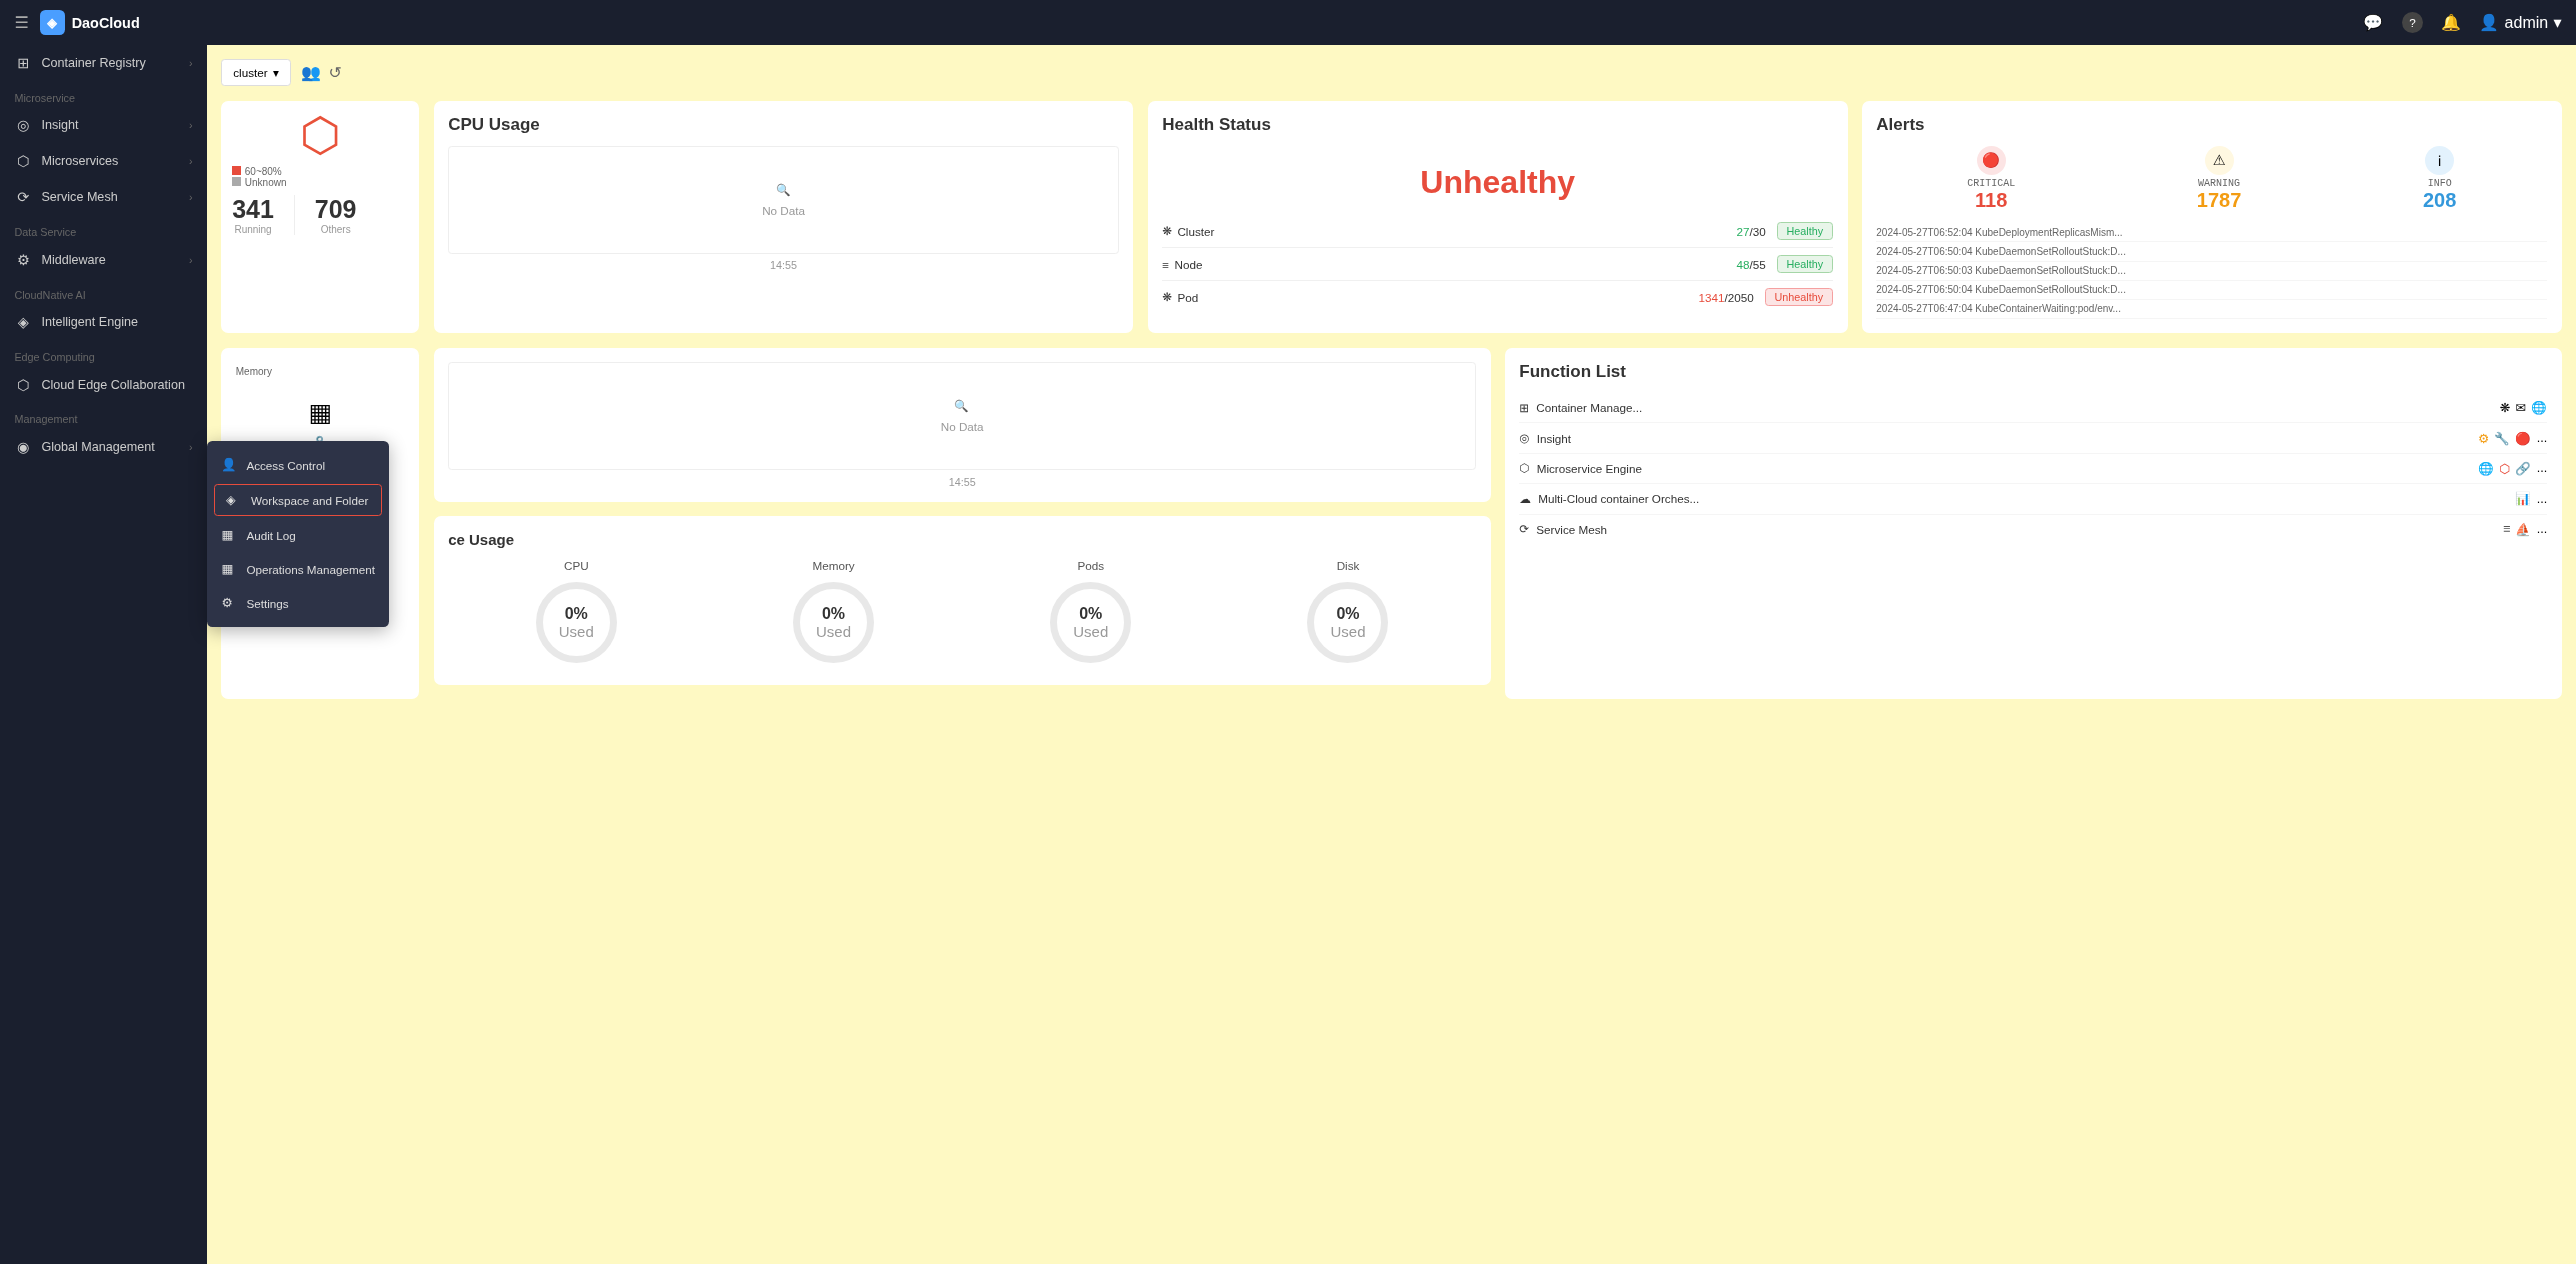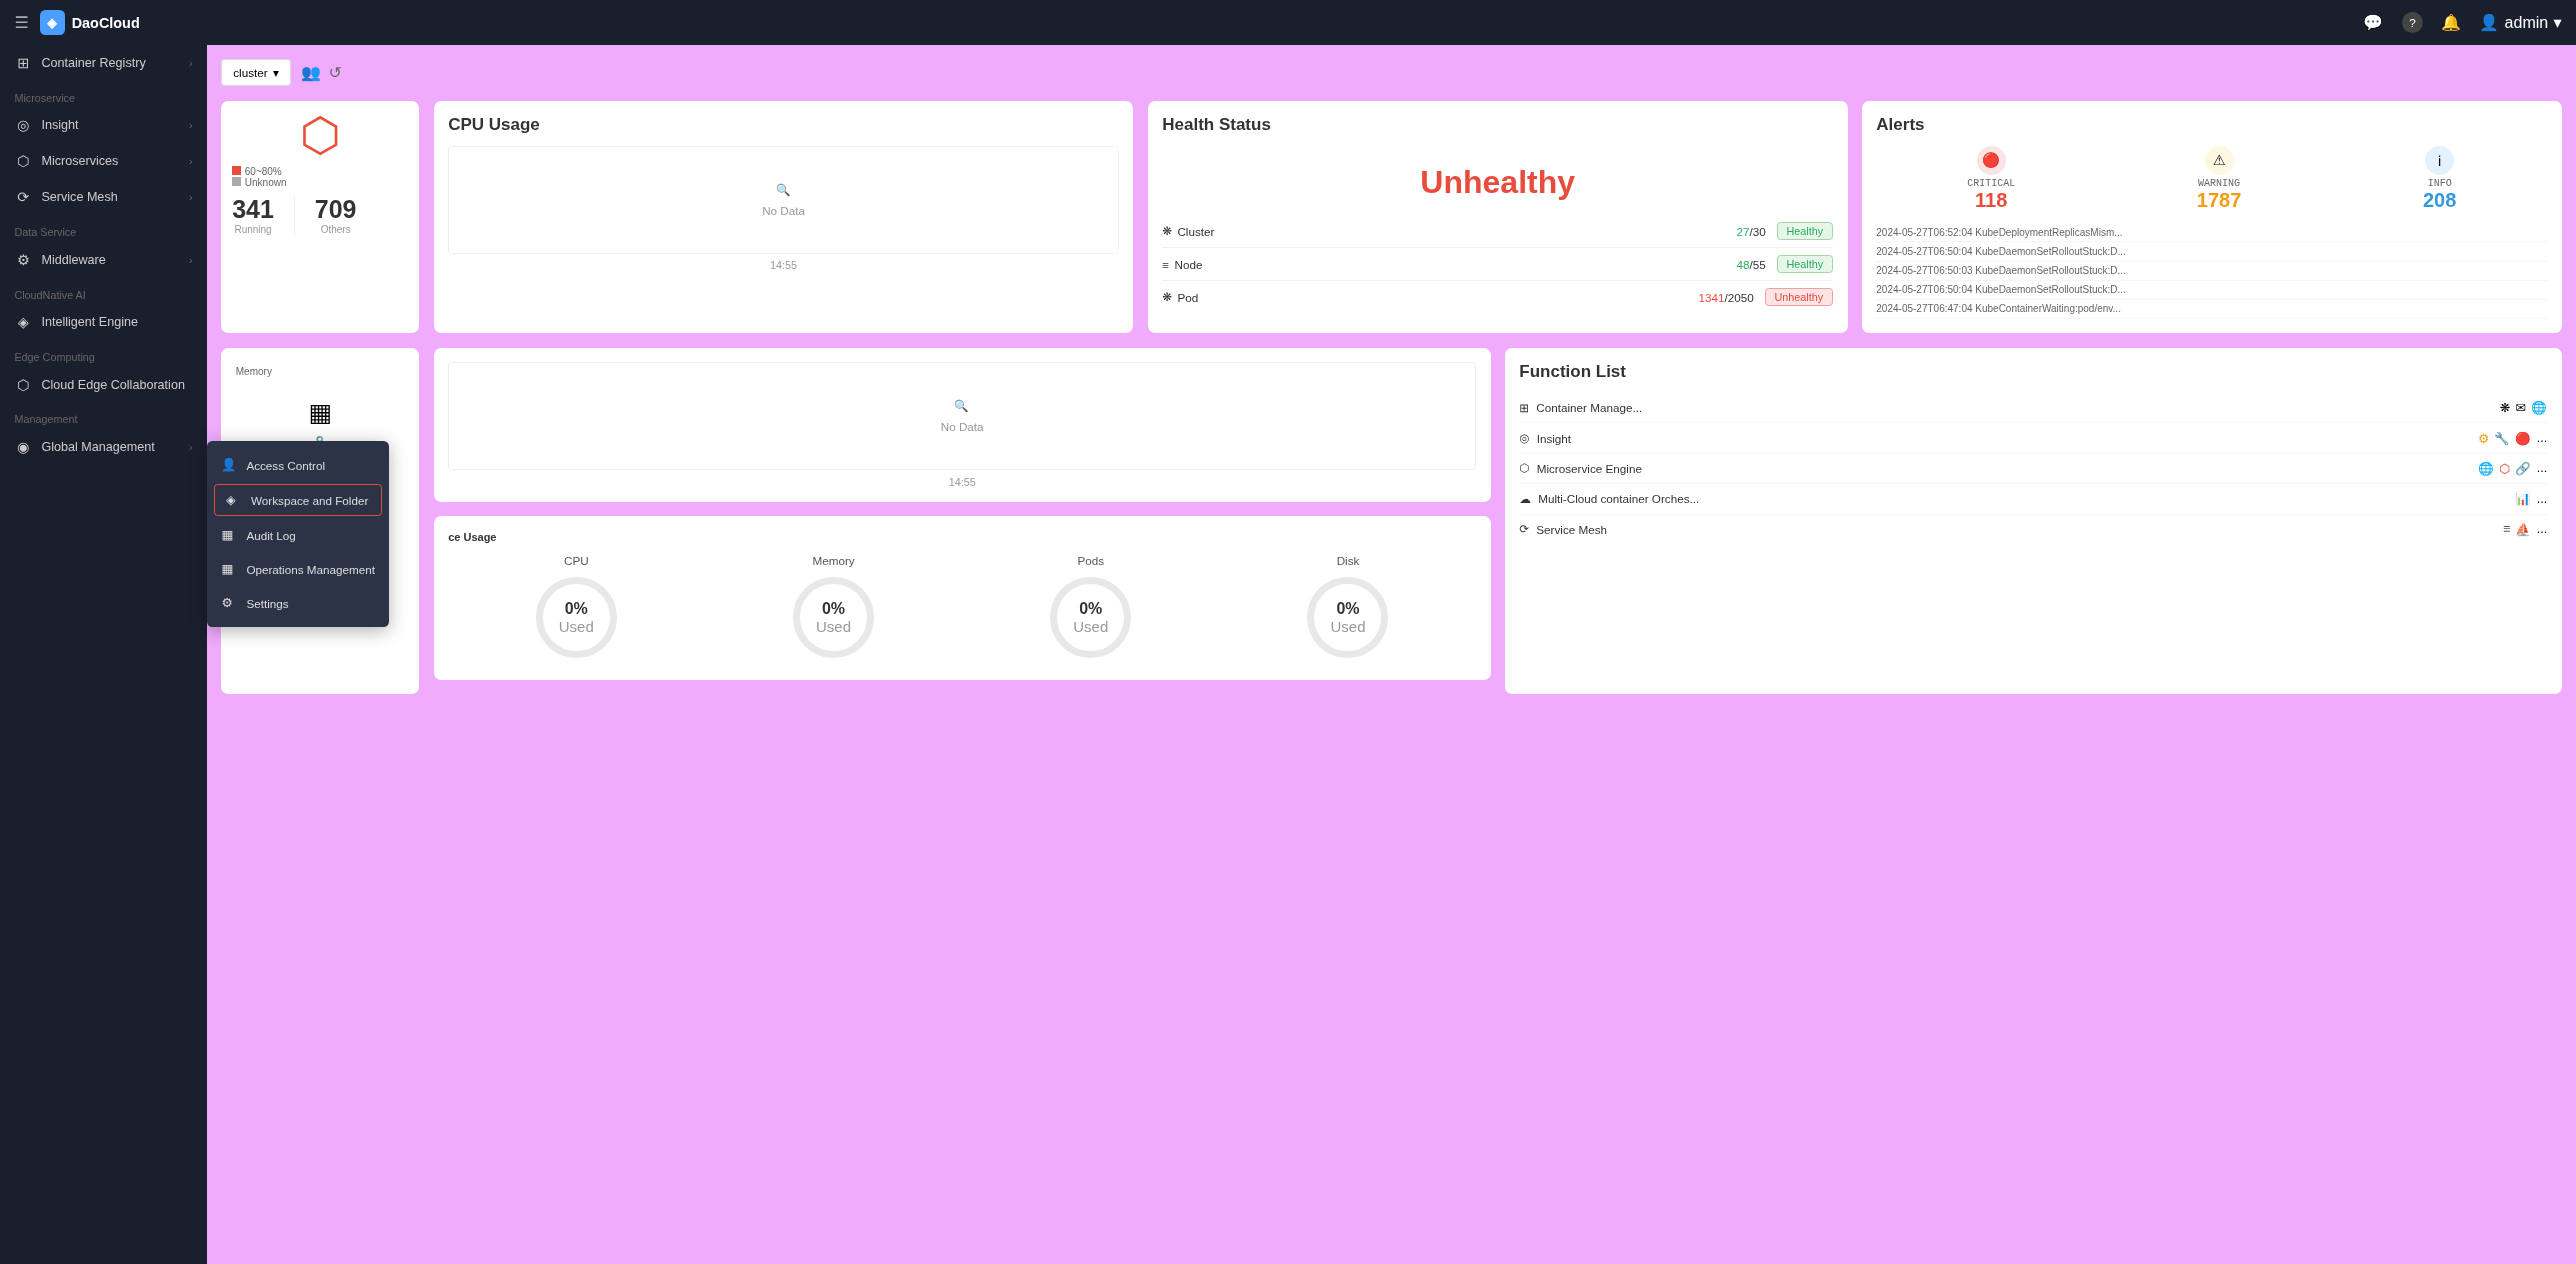--- a/index.html
+++ b/index.html
@@ -30,21 +30,21 @@
       display: flex; align-items: center; padding: 9px 14.4px;
       cursor: pointer; gap: 9px; font-size: 12.6px; color: #ccc;
       position: relative;
     }
     .sidebar-item .icon { width: 18px; height: 18px; display: flex; align-items: center; justify-content: center; font-size: 14.4px; flex-shrink: 0; }
     .sidebar-item .arrow { margin-left: auto; font-size: 10.8px; color: #666; }
 
     
     .main {
       margin-left: 207px; margin-top: 45px; flex: 1;
-      overflow-y: auto; padding: 14.4px; background: #f0abfc;
+      overflow-y: auto; padding: 14.4px; background: #fef9c3;
       position: relative;
     }
 
     
     .dashboard-header { display: flex; align-items: center; gap: 10.8px; margin-bottom: 14.4px; }
     .cluster-select {
       display: flex; align-items: center; gap: 5.4px; background: white;
       border: 0.9px solid #ddd; border-radius: 3.6px; padding: 5.4px 10.8px;
       font-size: 11.7px; cursor: pointer;
     }
@@ -85,21 +85,21 @@
     .alert-type .label { font-size: 10px; color: #666; font-family: Liberation Mono, monospace; }
     .alert-type .count { font-size: 20px; font-weight: 700; }
     .critical-color { color: #e74c3c; }
     .warning-color { color: #f39c12; }
     .info-color { color: #3498db; }
     .alert-list { font-size: 10px; color: #666; }
     .alert-item { padding: 3.6px 0; border-bottom: 0.9px solid #f5f5f5; }
 
     
     .resource-section { background: white; border-radius: 7.2px; padding: 14.4px; margin-bottom: 14.4px; }
-    .resource-title { font-size: 11px; font-weight: 600; color: #333; margin-bottom: 10.8px; }
+    .resource-title { font-size: 15px; font-weight: 600; color: #333; margin-bottom: 10.8px; }
     .resource-grid { display: grid; grid-template-columns: repeat(4, 1fr); gap: 1px; }
     .resource-item { text-align: center; }
     .resource-label { font-size: 11.7px; color: #555; margin-bottom: 10.8px; font-weight: 500; }
     .circle-chart {
       width: 81px; height: 81px; margin: 0 auto 7.2px;
       border-radius: 50%; border: 7.2px solid #e8e8e8;
       display: flex; align-items: center; justify-content: center;
       flex-direction: column;
     }
     .circle-pct { font-size: 16px; font-weight: 700; color: #333; }

